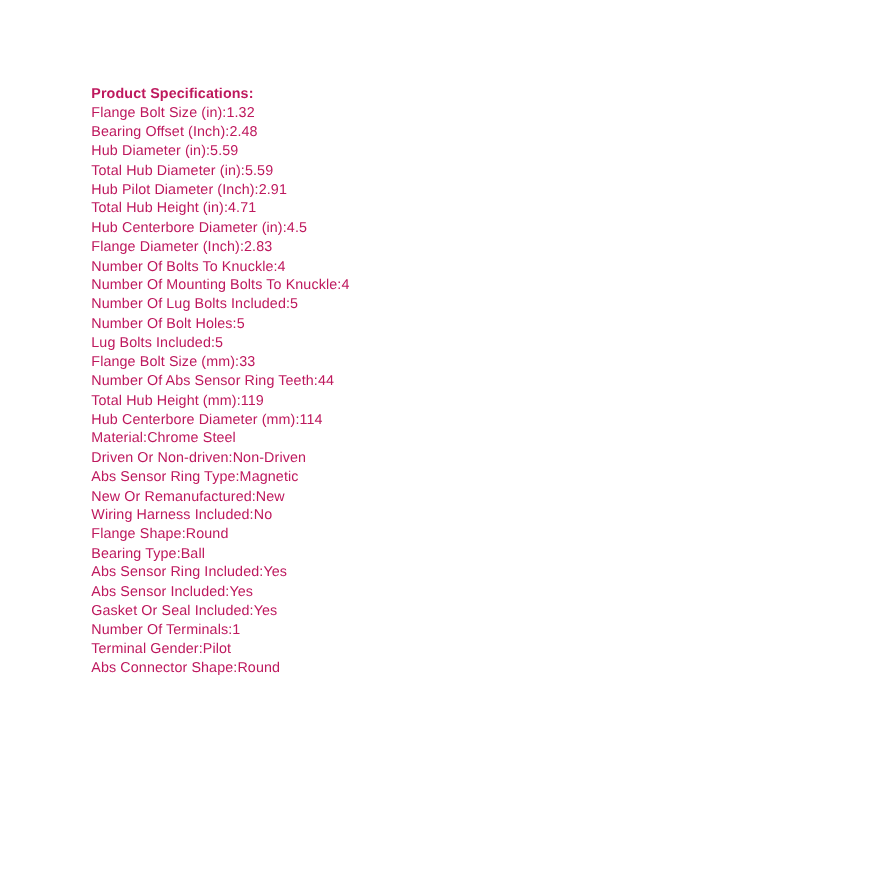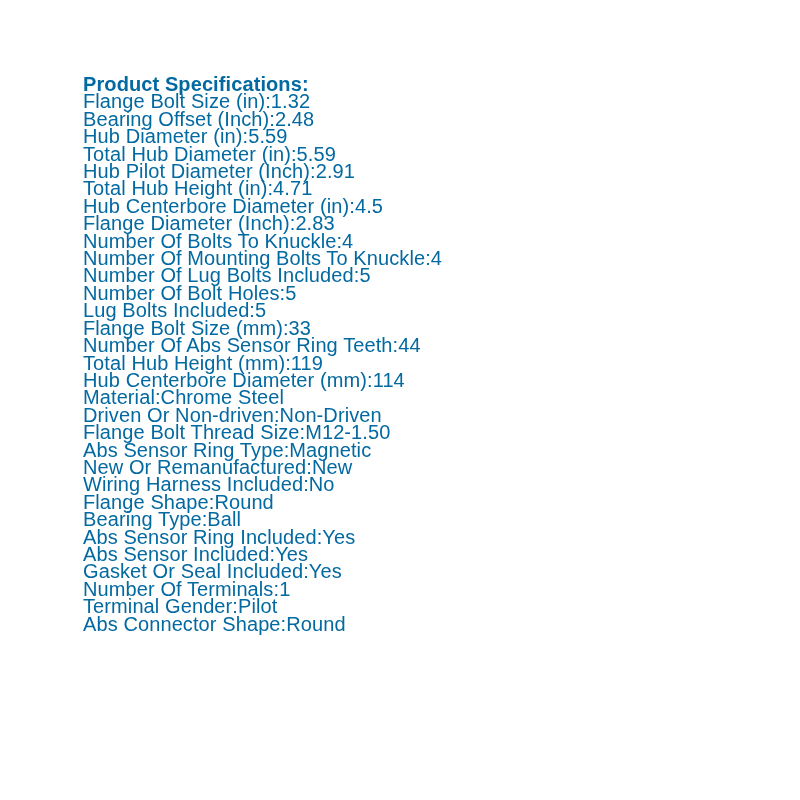--- a/index.html
+++ b/index.html
@@ -12,23 +12,23 @@
     background: #ffffff;
     position: relative;
     overflow: hidden;
   }
   .spec-block {
     position: absolute;
     left: 83px;
     top: 76px;
     width: 480px;
     font-family: "Liberation Sans", "DejaVu Sans", sans-serif;
-    font-size: 20px;
+    font-size: 13px;
     line-height: 17.4px;
-    color: #0369a1;
+    color: #be185d;
     letter-spacing: 0.1px;
   }
   .spec-title {
     font-weight: bold;
   }
   .spec-row {
     white-space: nowrap;
   }
 </style>
 </head>
@@ -49,21 +49,20 @@
       <div class="spec-row"><span>Number Of Mounting Bolts To Knuckle:</span><span>4</span></div>
       <div class="spec-row"><span>Number Of Lug Bolts Included:</span><span>5</span></div>
       <div class="spec-row"><span>Number Of Bolt Holes:</span><span>5</span></div>
       <div class="spec-row"><span>Lug Bolts Included:</span><span>5</span></div>
       <div class="spec-row"><span>Flange Bolt Size (mm):</span><span>33</span></div>
       <div class="spec-row"><span>Number Of Abs Sensor Ring Teeth:</span><span>44</span></div>
       <div class="spec-row"><span>Total Hub Height (mm):</span><span>119</span></div>
       <div class="spec-row"><span>Hub Centerbore Diameter (mm):</span><span>114</span></div>
       <div class="spec-row"><span>Material:</span><span>Chrome Steel</span></div>
       <div class="spec-row"><span>Driven Or Non-driven:</span><span>Non-Driven</span></div>
-      <div class="spec-row"><span>Flange Bolt Thread Size:</span><span>M12-1.50</span></div>
       <div class="spec-row"><span>Abs Sensor Ring Type:</span><span>Magnetic</span></div>
       <div class="spec-row"><span>New Or Remanufactured:</span><span>New</span></div>
       <div class="spec-row"><span>Wiring Harness Included:</span><span>No</span></div>
       <div class="spec-row"><span>Flange Shape:</span><span>Round</span></div>
       <div class="spec-row"><span>Bearing Type:</span><span>Ball</span></div>
       <div class="spec-row"><span>Abs Sensor Ring Included:</span><span>Yes</span></div>
       <div class="spec-row"><span>Abs Sensor Included:</span><span>Yes</span></div>
       <div class="spec-row"><span>Gasket Or Seal Included:</span><span>Yes</span></div>
       <div class="spec-row"><span>Number Of Terminals:</span><span>1</span></div>
       <div class="spec-row"><span>Terminal Gender:</span><span>Pilot</span></div>

